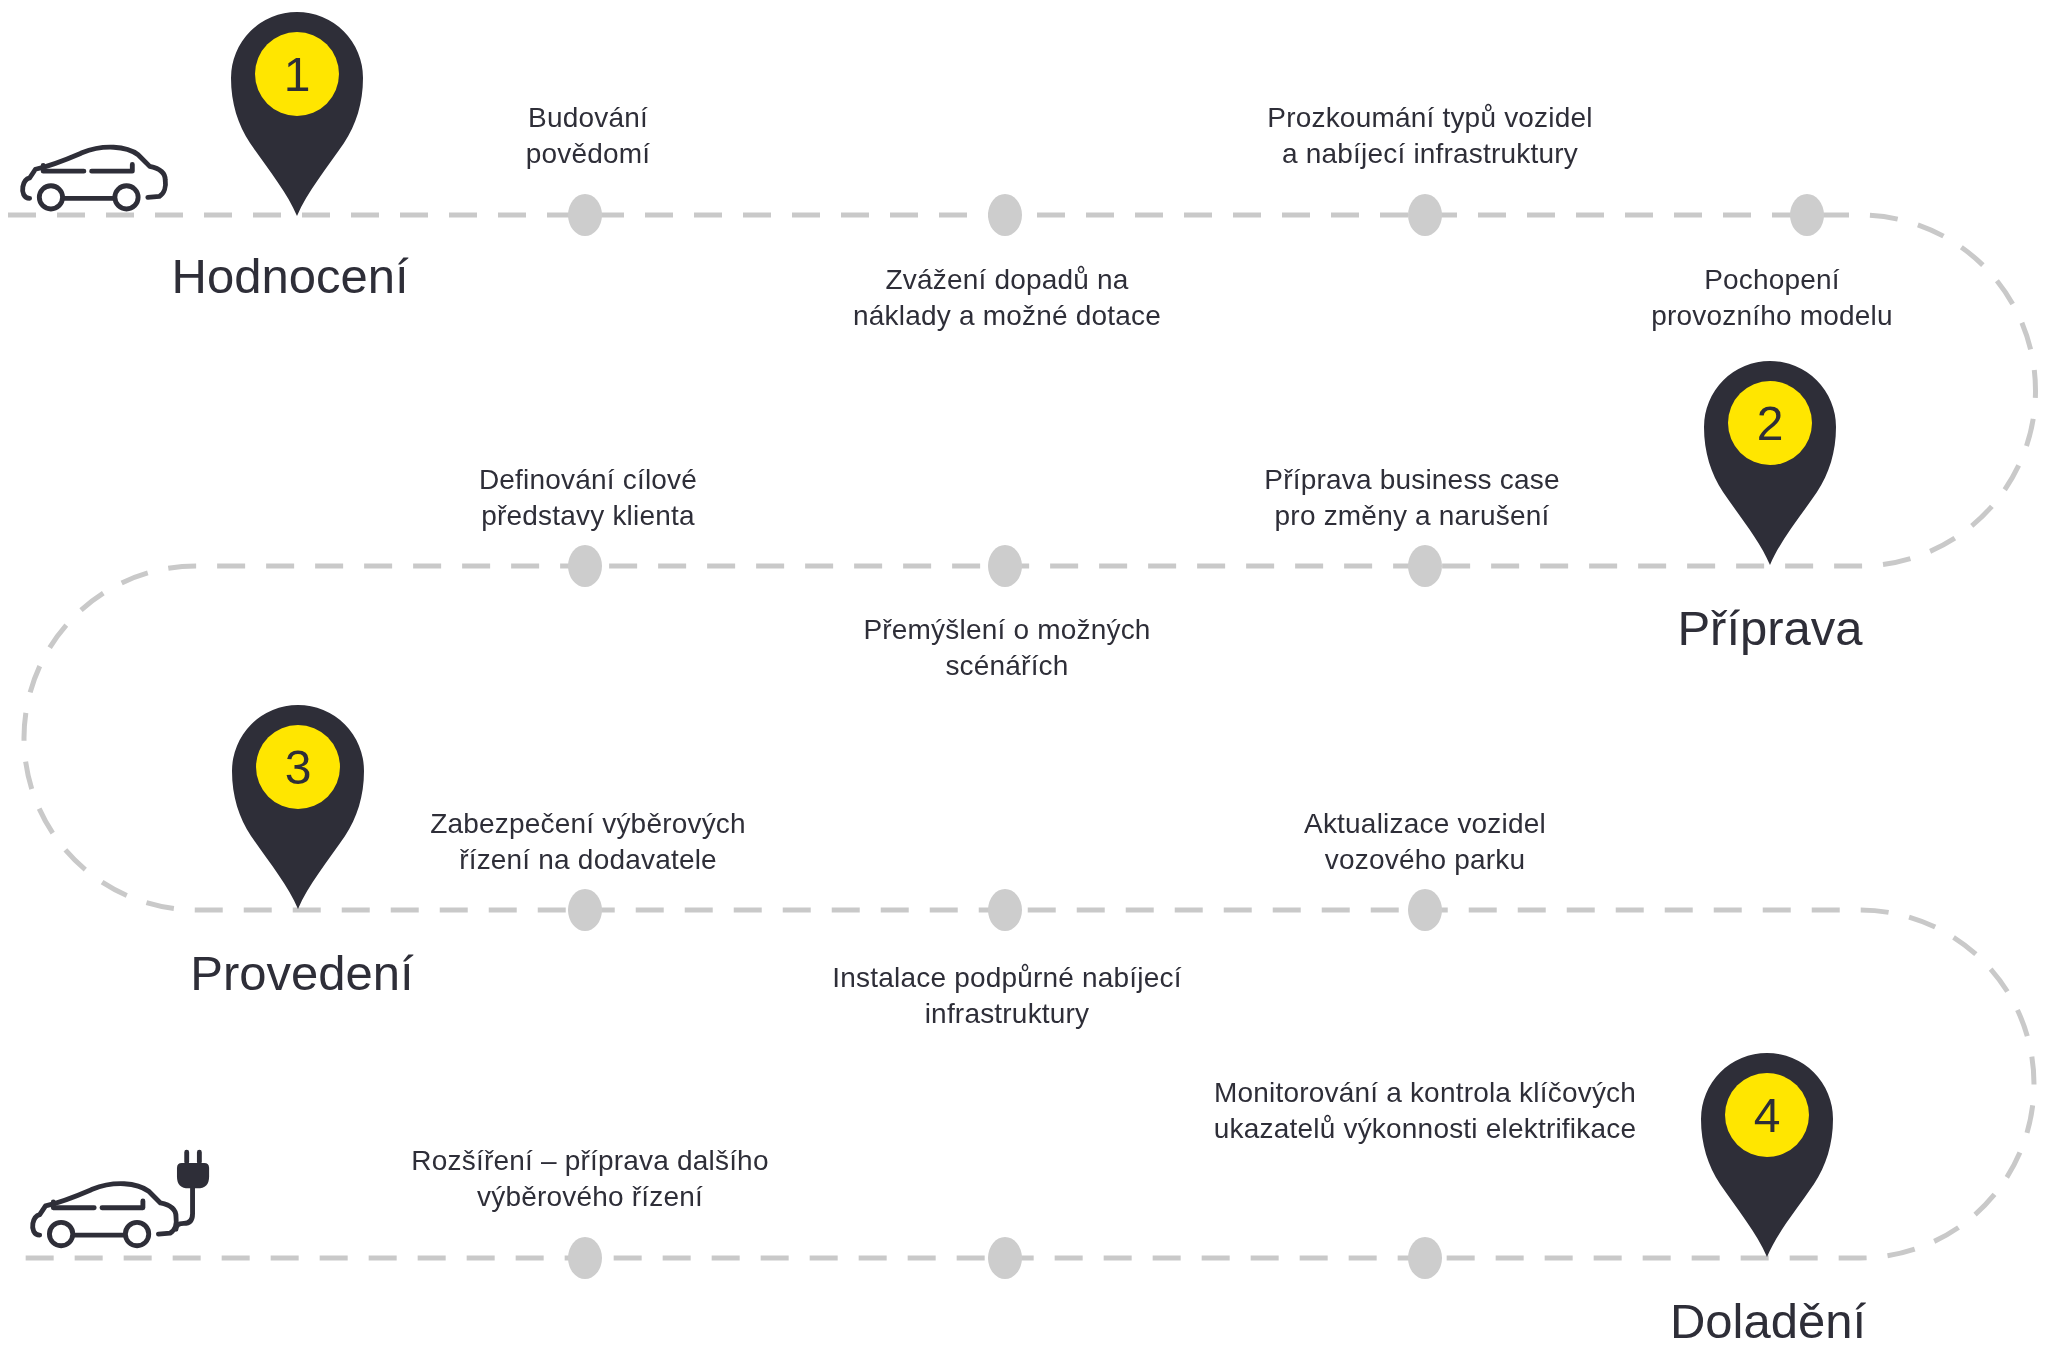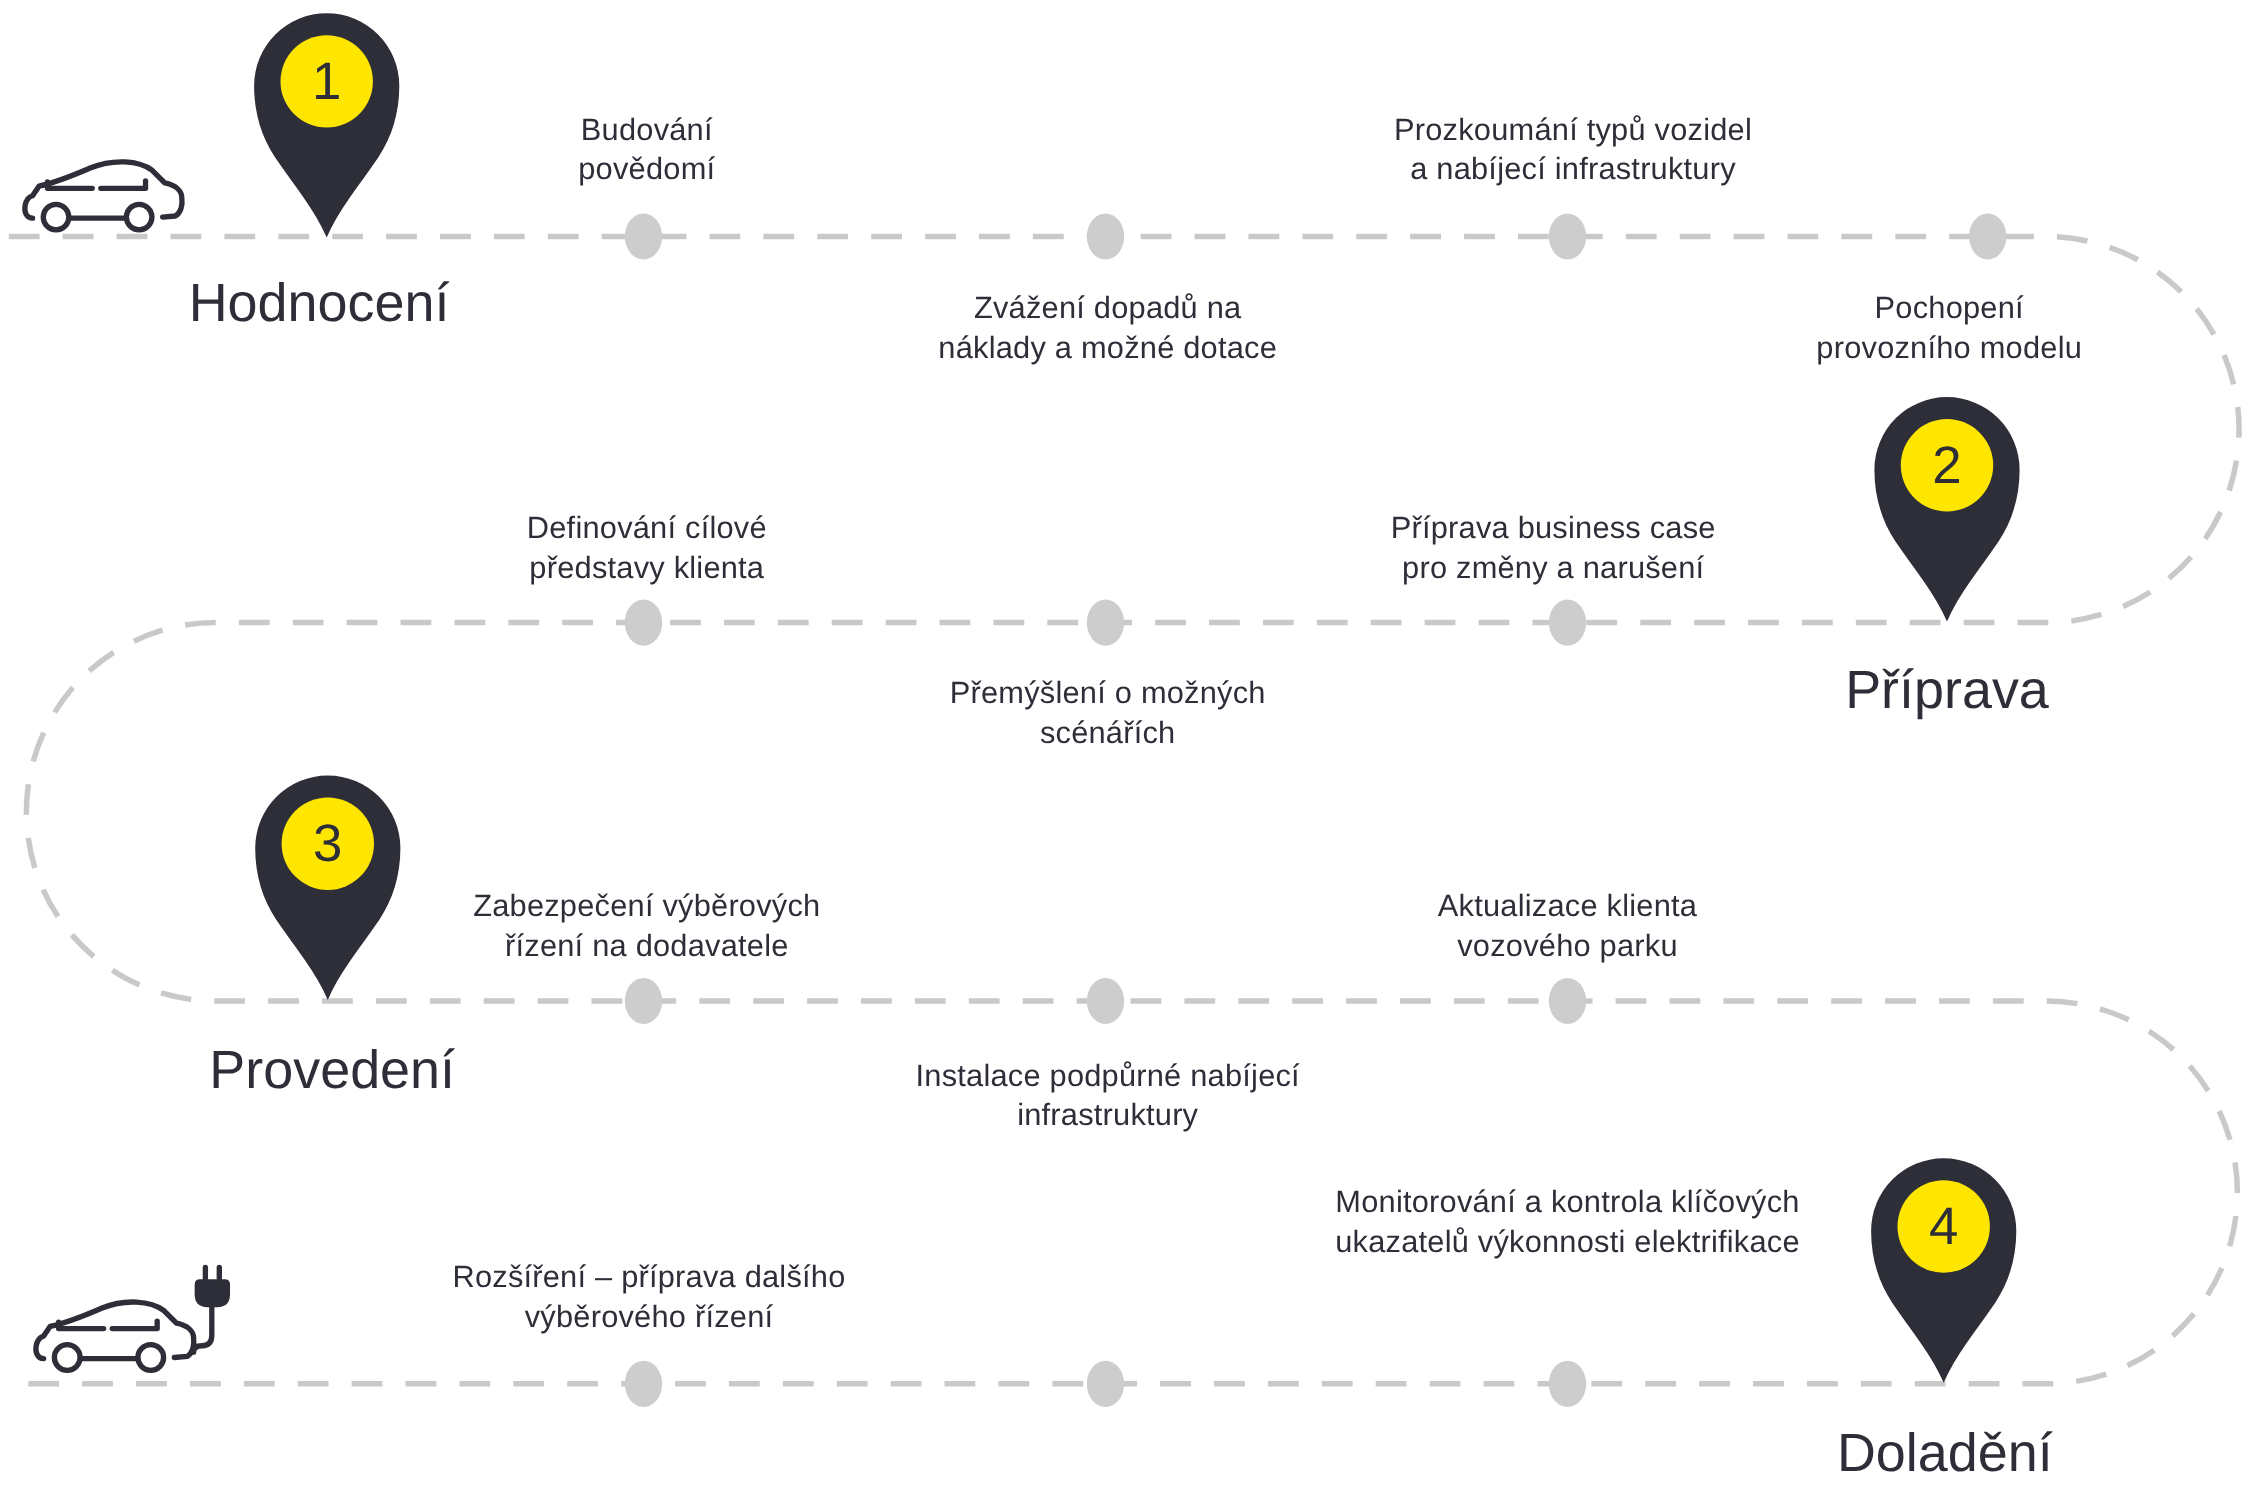--- a/index.html
+++ b/index.html
@@ -113,21 +113,21 @@
   <div class="step-label" style="left:1772px;top:262px;">Pochopení
 provozního modelu</div>
   <div class="step-label" style="left:588px;top:462px;">Definování cílové
 představy klienta</div>
   <div class="step-label" style="left:1412px;top:462px;">Příprava business case
 pro změny a narušení</div>
   <div class="step-label" style="left:1007px;top:612px;">Přemýšlení o možných
 scénářích</div>
   <div class="step-label" style="left:588px;top:806px;">Zabezpečení výběrových
 řízení na dodavatele</div>
-  <div class="step-label" style="left:1425px;top:806px;">Aktualizace klienta
+  <div class="step-label" style="left:1425px;top:806px;">Aktualizace vozidel
 vozového parku</div>
   <div class="step-label" style="left:1007px;top:960px;">Instalace podpůrné nabíjecí
 infrastruktury</div>
   <div class="step-label" style="left:590px;top:1143px;">Rozšíření – příprava dalšího
 výběrového řízení</div>
   <div class="step-label" style="left:1425px;top:1075px;">Monitorování a kontrola klíčových
 ukazatelů výkonnosti elektrifikace</div>
 
 </div>
 

